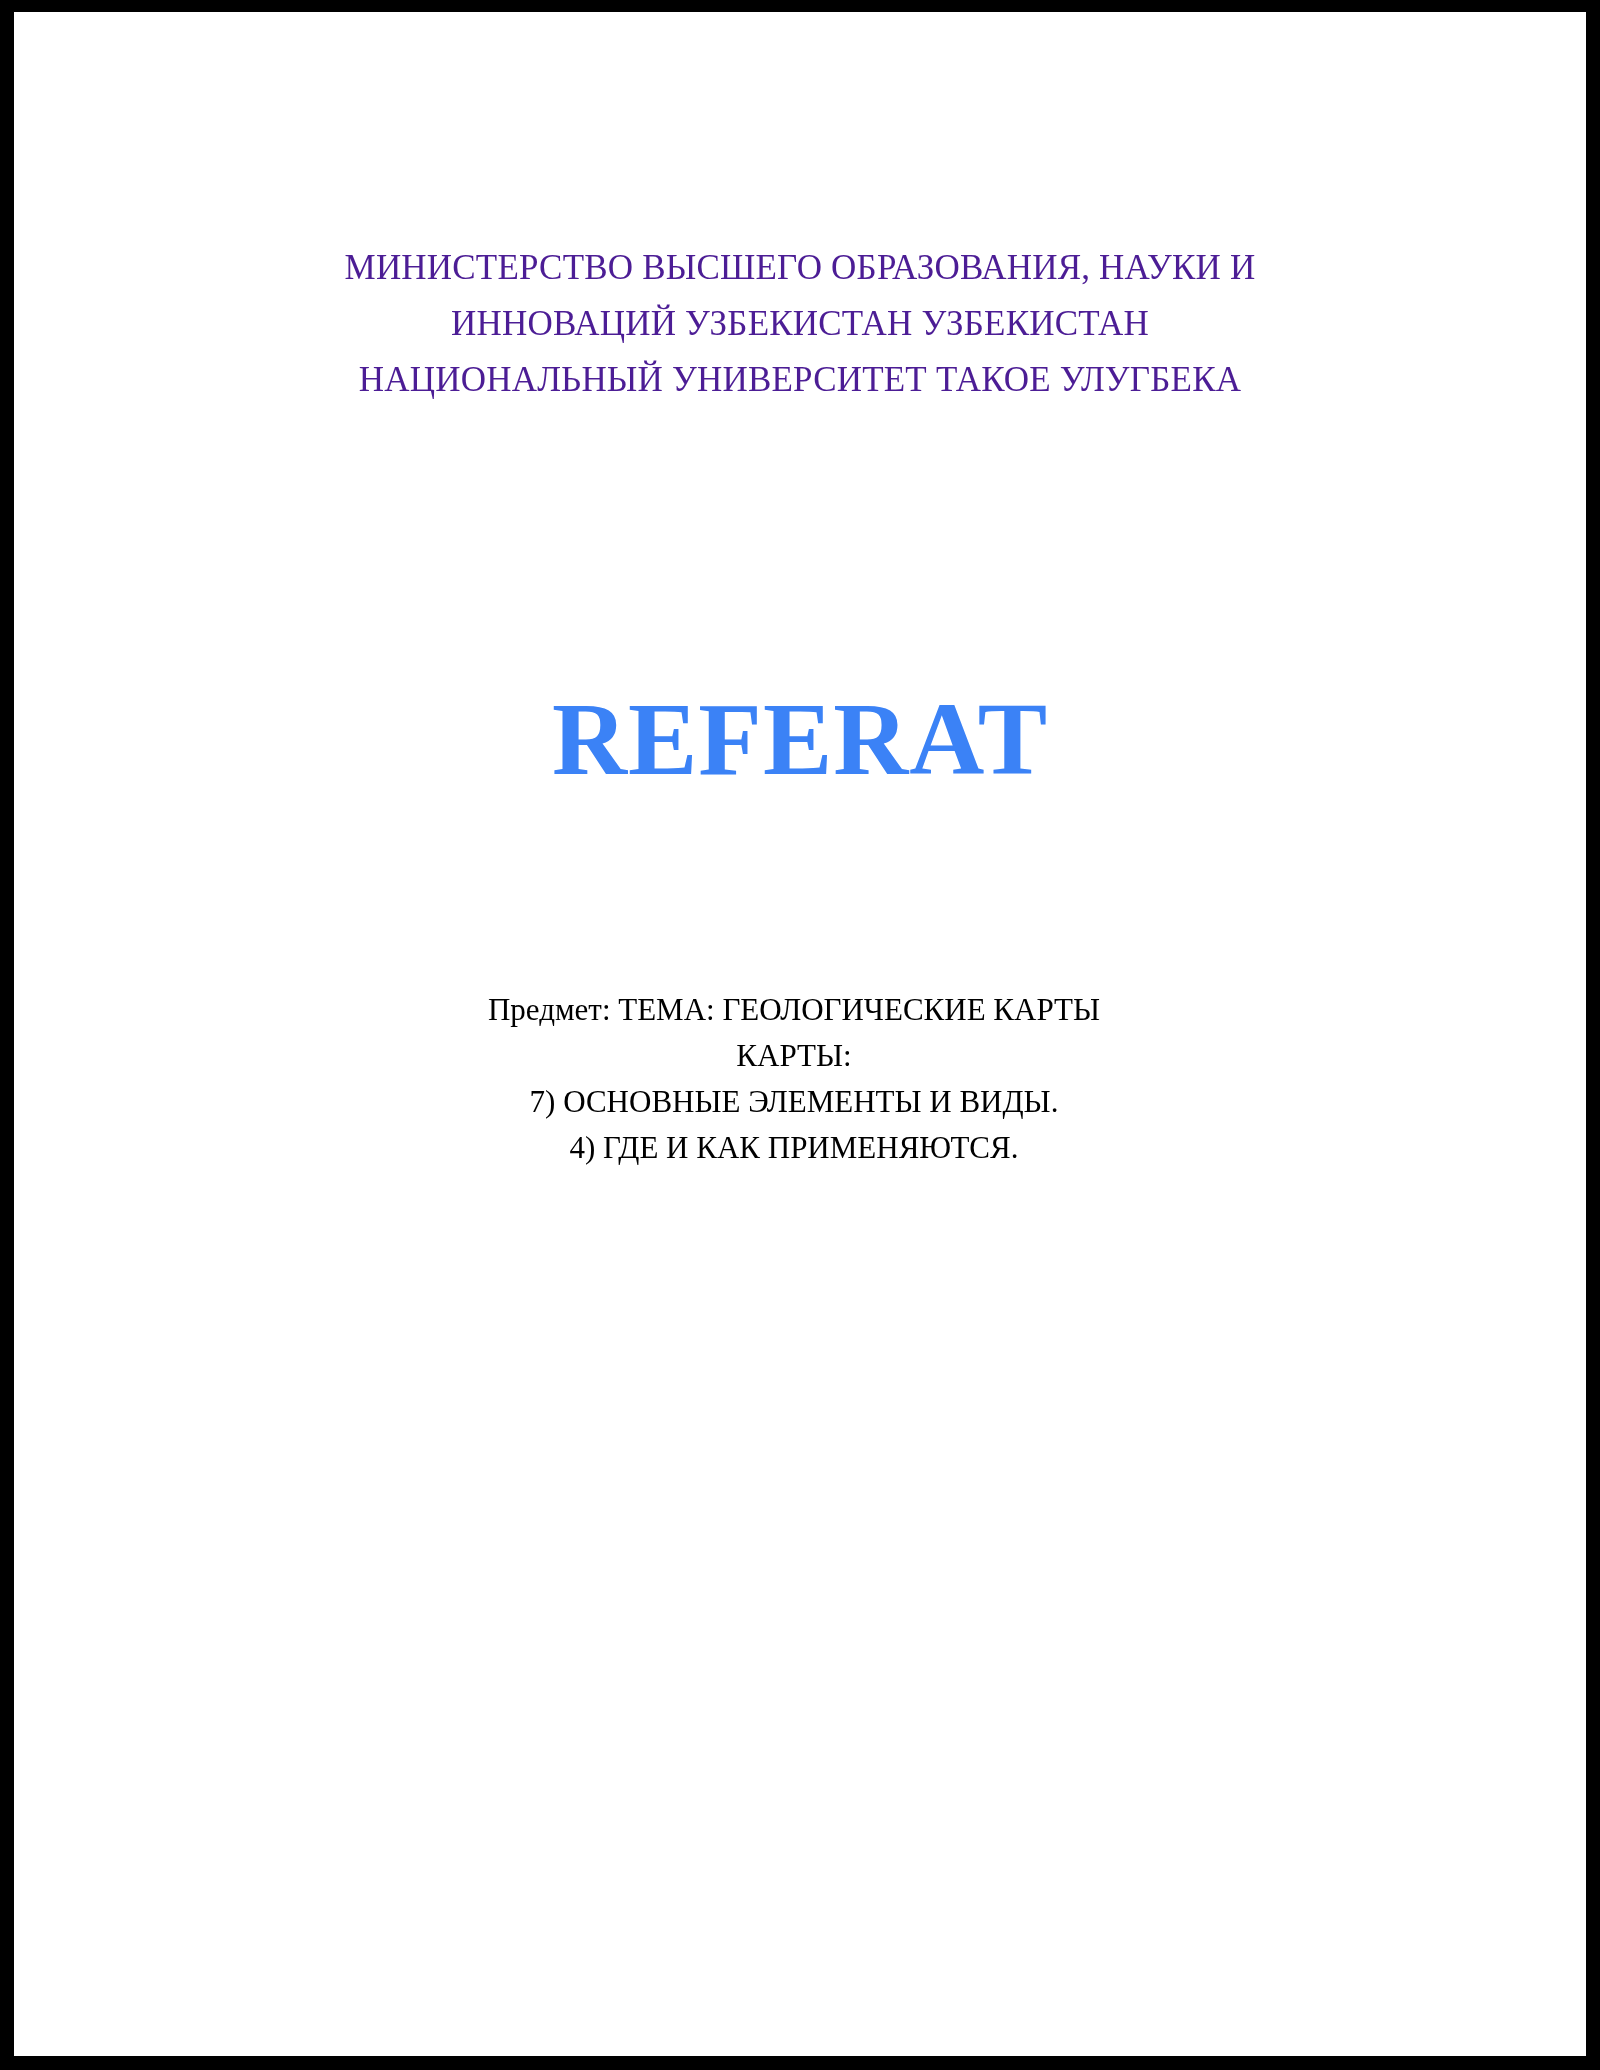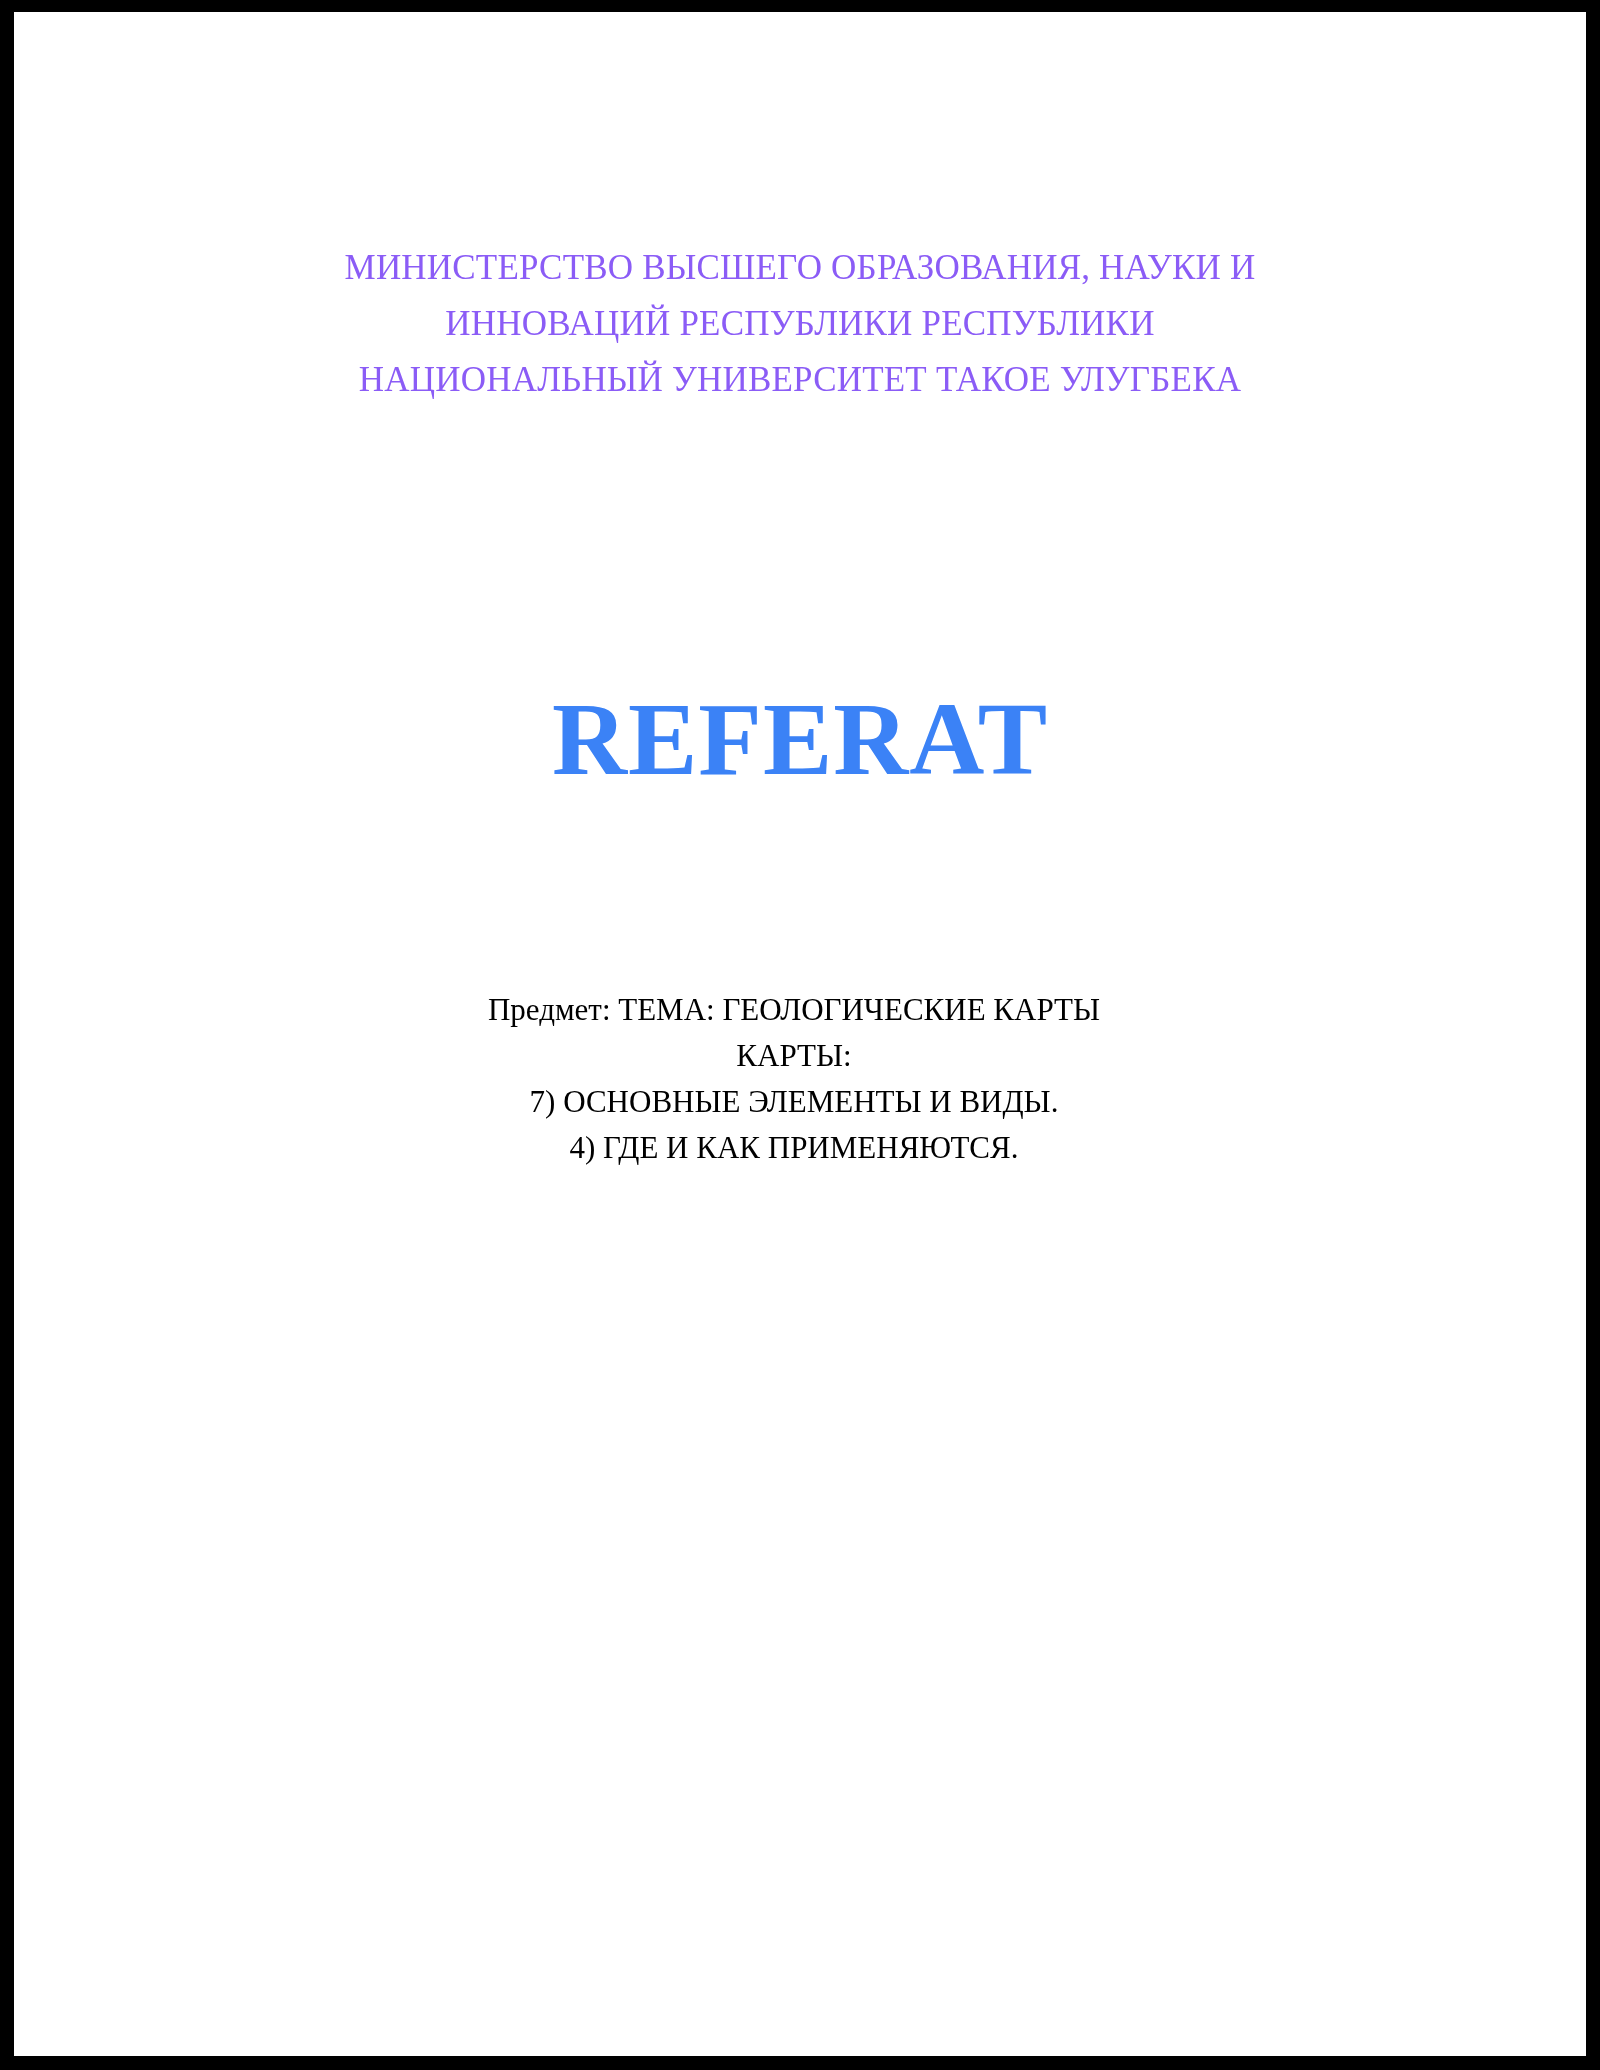--- a/index.html
+++ b/index.html
@@ -36,21 +36,21 @@
     position: absolute;
     top: 228px;
     left: 0;
     right: 0;
     text-align: center;
   }
   .header-line {
     font-family: "Liberation Serif", serif;
     font-size: 35px;
     line-height: 56px;
-    color: #8b5cf6;
+    color: #4c1d95;
     letter-spacing: 0.2px;
     white-space: nowrap;
   }
 
   .doc-title {
     position: absolute;
     top: 672px;
     left: 0;
     right: 0;
     text-align: center;
@@ -78,21 +78,21 @@
   }
 </style>
 </head>
 <body>
 
 <div class="page-frame">
   <div class="page-sheet">
 
     <div class="header-block">
       <div class="header-line">МИНИСТЕРСТВО ВЫСШЕГО ОБРАЗОВАНИЯ, НАУКИ И</div>
-      <div class="header-line">ИННОВАЦИЙ РЕСПУБЛИКИ РЕСПУБЛИКИ</div>
+      <div class="header-line">ИННОВАЦИЙ УЗБЕКИСТАН УЗБЕКИСТАН</div>
       <div class="header-line">НАЦИОНАЛЬНЫЙ УНИВЕРСИТЕТ ТАКОЕ УЛУГБЕКА</div>
     </div>
 
     <div class="doc-title">REFERAT</div>
 
     <div class="plan-block">
       <div class="plan-line">Предмет: ТЕМА: ГЕОЛОГИЧЕСКИЕ КАРТЫ</div>
       <div class="plan-line">КАРТЫ:</div>
       <div class="plan-line">7) ОСНОВНЫЕ ЭЛЕМЕНТЫ И ВИДЫ.</div>
       <div class="plan-line">4) ГДЕ И КАК ПРИМЕНЯЮТСЯ.</div>

